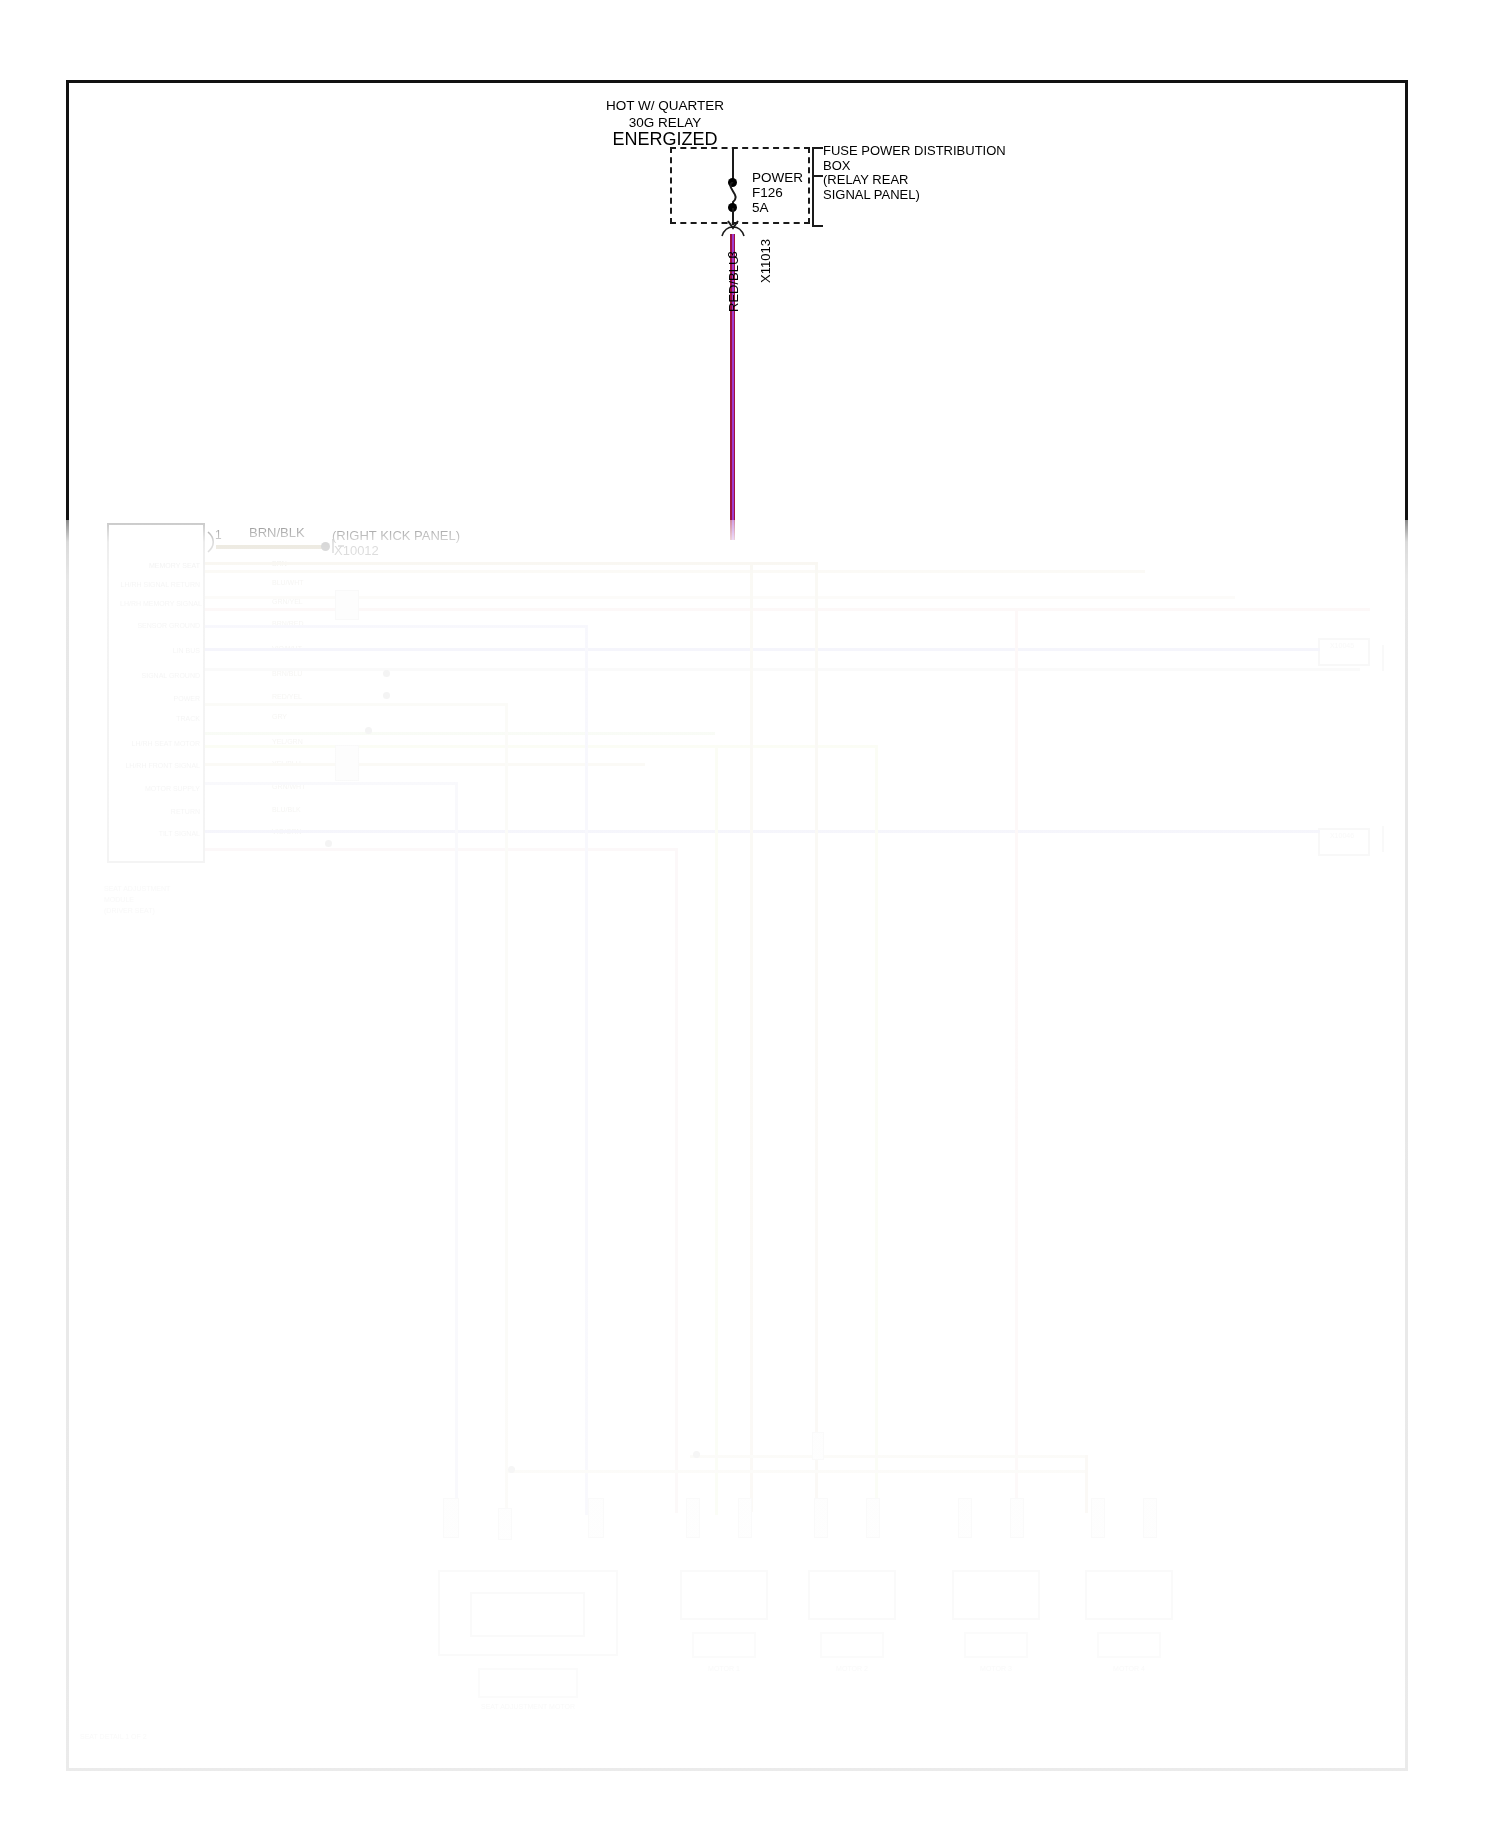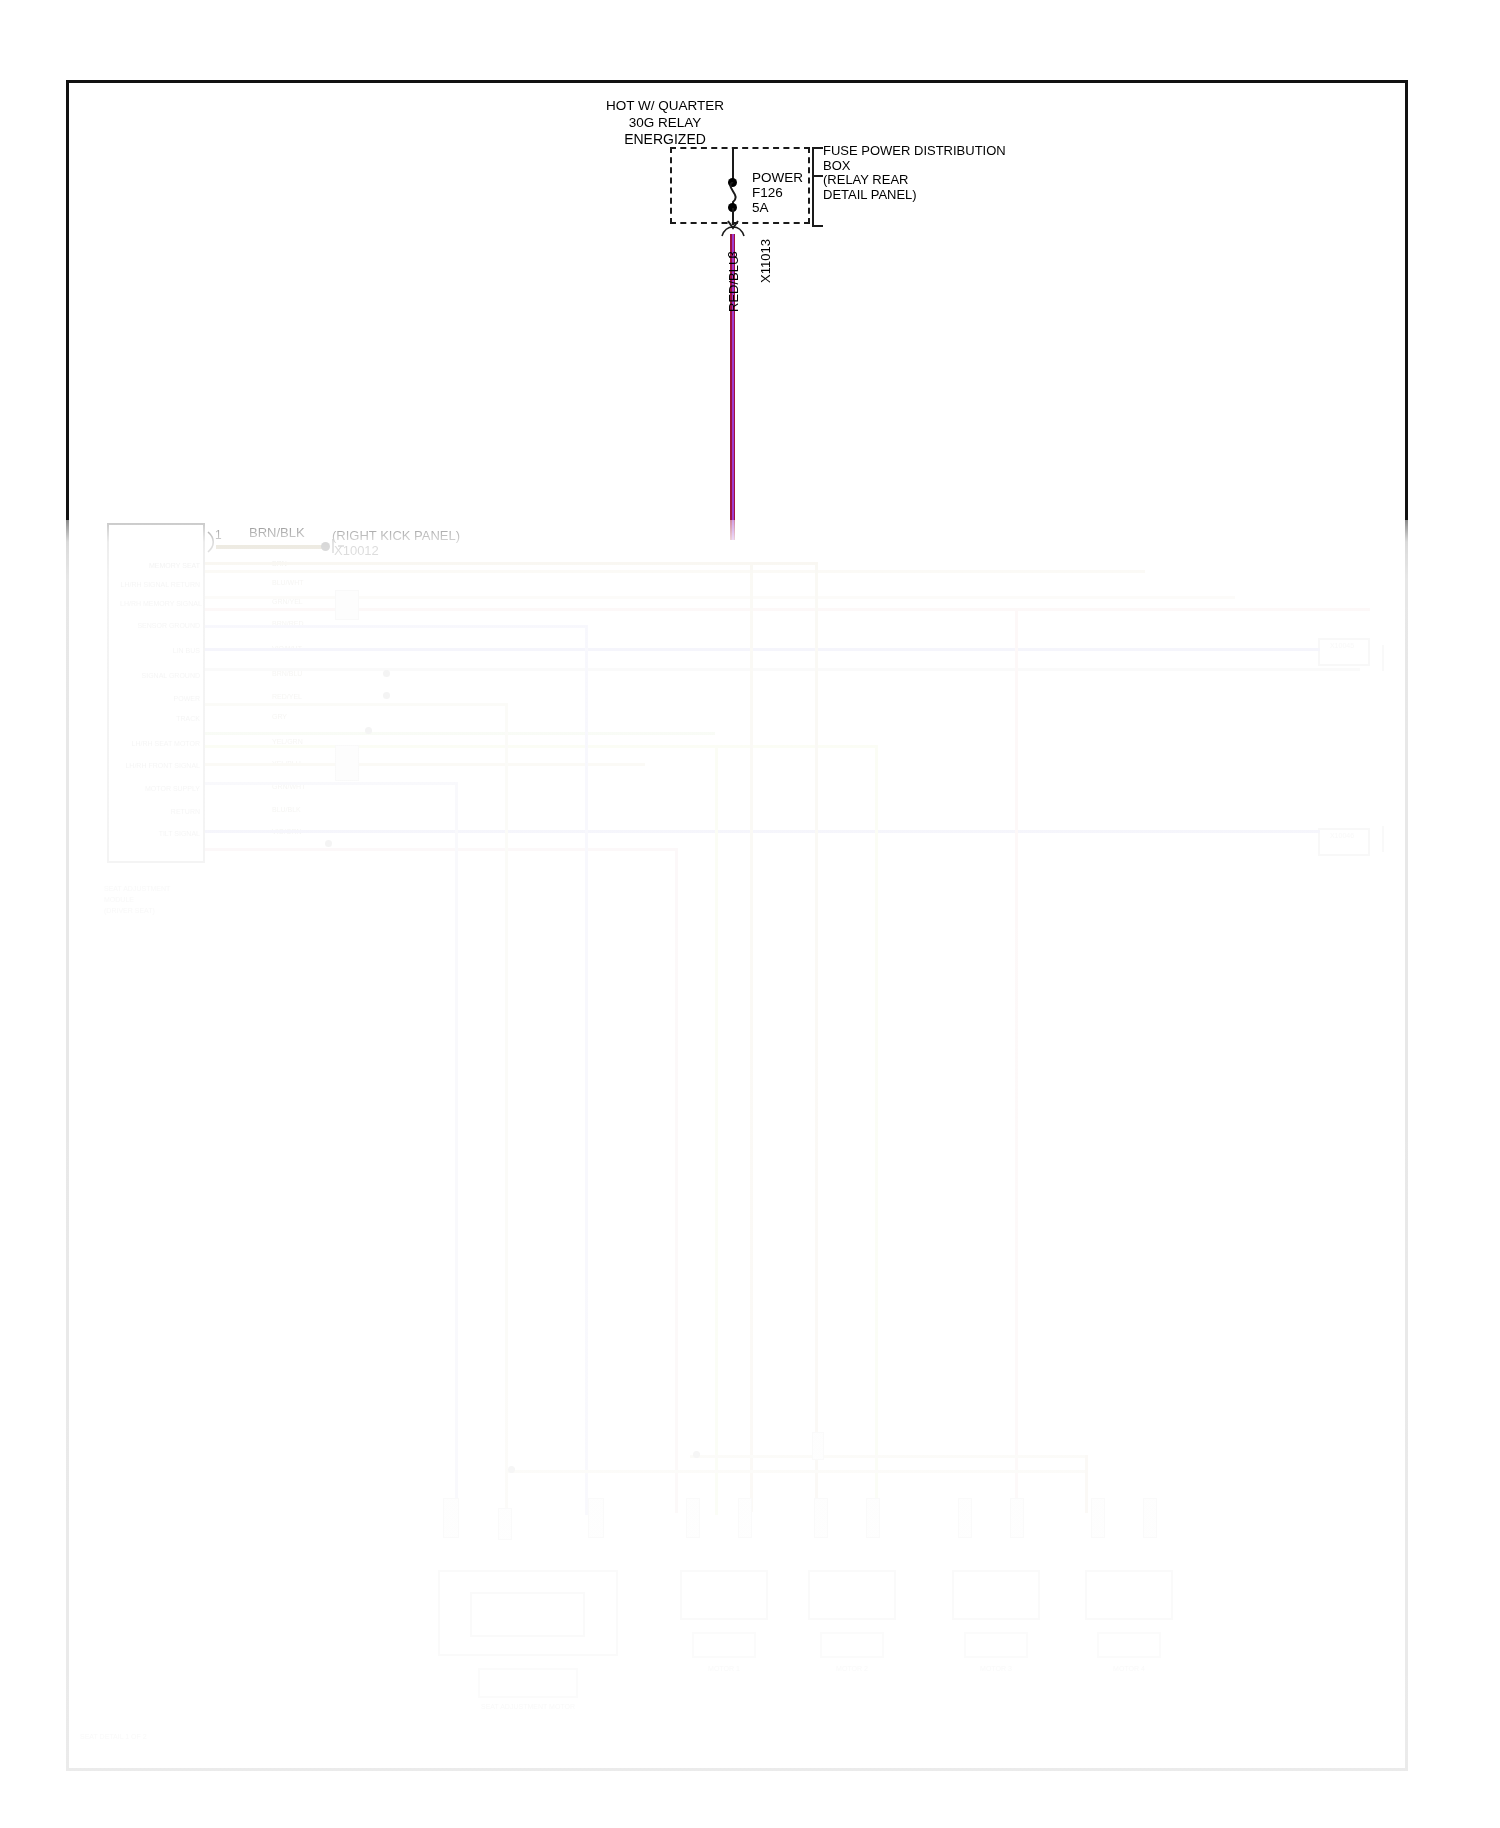--- a/index.html
+++ b/index.html
@@ -63,34 +63,34 @@
 </style>
 </head>
 <body>
 
 <div id="page">
 
   <div class="frame"></div>
 
   <div class="txt c" style="left:570px;top:98px;width:190px;font-size:13.5px;">HOT W/ QUARTER</div>
   <div class="txt c" style="left:570px;top:115px;width:190px;font-size:13.5px;">30G RELAY</div>
-  <div class="txt c" style="left:570px;top:132px;width:190px;font-size:14px;">ENERGIZED</div>
+  <div class="txt c" style="left:570px;top:132px;width:190px;font-size:18px;">ENERGIZED</div>
 
   <div class="dashbox" style="left:670px;top:147px;width:140px;height:77px;"></div>
 
   <div class="bracket" style="left:812px;top:147px;height:80px;">
     <div class="tick" style="top:0px;"></div>
     <div class="tick" style="top:28px;"></div>
     <div class="tick" style="top:78px;"></div>
   </div>
 
   <div class="txt" style="left:823px;top:143px;font-size:13px;">FUSE POWER DISTRIBUTION</div>
   <div class="txt" style="left:823px;top:158px;font-size:13px;">BOX</div>
   <div class="txt" style="left:823px;top:172px;font-size:13px;">(RELAY REAR</div>
-  <div class="txt" style="left:823px;top:187px;font-size:13px;">DETAIL PANEL)</div>
+  <div class="txt" style="left:823px;top:187px;font-size:13px;">SIGNAL PANEL)</div>
 
   <div class="ln-v" style="left:732px;top:148px;height:34px;"></div>
 
   <div class="dot" style="left:728px;top:178px;"></div>
   <div class="fusewrap" style="left:718px;top:182px;width:30px;height:26px;">
     <svg width="30" height="26" viewBox="0 0 30 26">
       <path d="M15 0 C 6 5, 24 13, 15 20 L15 26" fill="none" stroke="#1a1a1a" stroke-width="2"></path>
     </svg>
   </div>
   <div class="dot" style="left:728px;top:203px;"></div>

